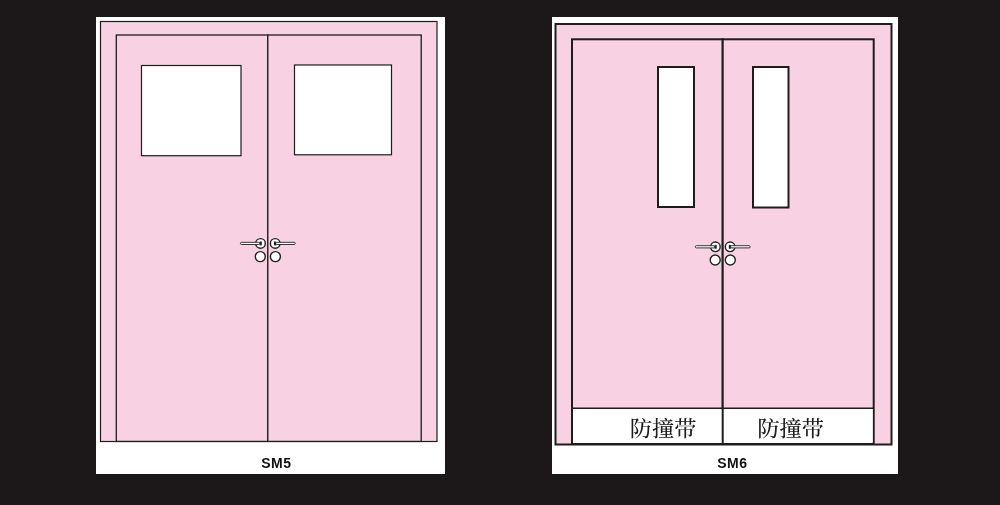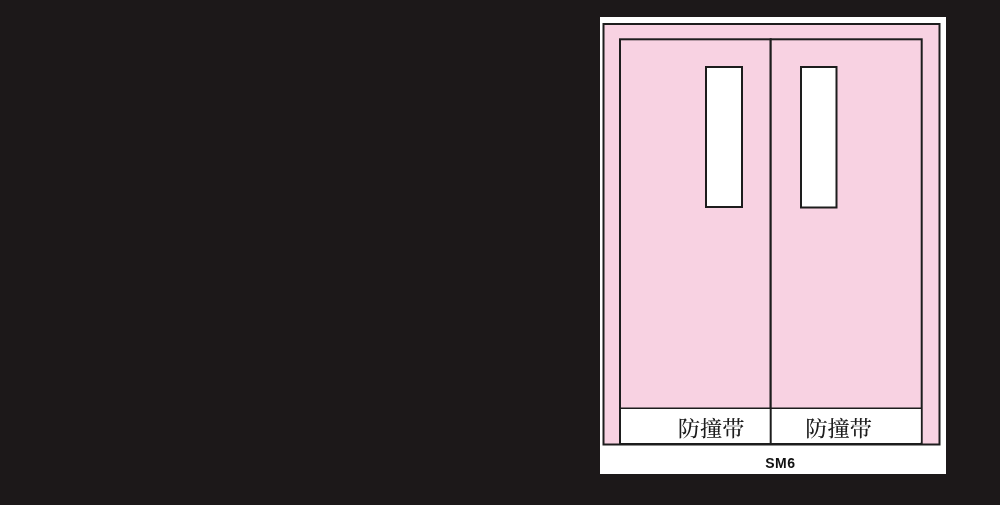--- a/index.html
+++ b/index.html
@@ -4,22 +4,57 @@
 <style>
 html,body{margin:0;padding:0;background:#1c1819;}
 #page{position:relative;width:1000px;height:505px;background:#1c1819;overflow:hidden;font-family:"Liberation Sans",sans-serif;}
 .panel{position:absolute;background:#ffffff;}
 svg{display:block;position:absolute;left:0;top:0;}
 </style>
 </head>
 <body>
 <div id="page">
 
+<div class="panel" style="left:96px;top:17px;width:349px;height:457px;">
+<svg width="349" height="457" viewBox="96 17 349 457" fill="none">
 
-<div class="panel" style="left:552px;top:17px;width:346px;height:457px;margin-left:48px;">
+  <rect x="100.5" y="21.5" width="336.5" height="420" fill="#f8d2e2" stroke="#1d1d1d" stroke-width="1.2"></rect>
+
+  <rect x="116.3" y="35.0" width="151.5" height="406.4" fill="#f8d2e2" stroke="#1d1d1d" stroke-width="1.3"></rect>
+
+  <rect x="267.8" y="35.0" width="153.4" height="406.4" fill="#f8d2e2" stroke="#1d1d1d" stroke-width="1.3"></rect>
+
+  <rect x="141.5" y="65.5" width="99.5" height="90.2" fill="#ffffff" stroke="#1d1d1d" stroke-width="1.2"></rect>
+
+  <rect x="294.5" y="65" width="97" height="89.8" fill="#ffffff" stroke="#1d1d1d" stroke-width="1.2"></rect>
+
+  <g id="hpair">
+
+    <circle cx="260.5" cy="243.4" r="4.8" fill="#ffffff" stroke="#222222" stroke-width="1.4"></circle>
+
+    <rect x="240.4" y="242.3" width="19.6" height="2.2" rx="1.1" fill="#ffffff" stroke="#222222" stroke-width="0.9"></rect>
+
+    <rect x="259.7" y="241.5" width="2.1" height="3.9" fill="#222222"></rect>
+
+    <circle cx="260.3" cy="256.6" r="5" fill="#ffffff" stroke="#222222" stroke-width="1.4"></circle>
+
+    <circle cx="275.2" cy="243.4" r="4.8" fill="#ffffff" stroke="#222222" stroke-width="1.4"></circle>
+
+    <rect x="275.7" y="242.3" width="19.6" height="2.2" rx="1.1" fill="#ffffff" stroke="#222222" stroke-width="0.9"></rect>
+
+    <rect x="273.9" y="241.5" width="2.1" height="3.9" fill="#222222"></rect>
+
+    <circle cx="275.4" cy="256.6" r="5" fill="#ffffff" stroke="#222222" stroke-width="1.4"></circle>
+  </g>
+
+  <text x="276.4" y="468" text-anchor="middle" font-family="Liberation Sans, sans-serif" font-size="14" font-weight="bold" letter-spacing="0.5" fill="#111111">SM5</text>
+</svg>
+</div>
+
+<div class="panel" style="left:552px;top:17px;width:346px;height:457px;">
 <svg width="346" height="457" viewBox="552 17 346 457" fill="none">
   <defs>
     <path id="gfang" d="M553 838Q610 820 643 797Q676 773 690 749Q704 724 703 703Q703 682 692 669Q681 656 663 656Q646 655 627 670Q625 698 612 727Q599 757 581 784Q563 811 543 831ZM612 645Q608 520 593 413Q579 306 543 215Q507 125 440 51Q372 -23 263 -82L254 -70Q341 -2 395 75Q449 152 477 240Q505 328 515 429Q526 530 526 645ZM793 470 838 517 921 446Q916 440 906 436Q897 432 880 430Q876 299 866 203Q856 107 839 47Q823 -13 798 -36Q777 -57 747 -67Q718 -77 682 -77Q682 -59 678 -44Q674 -29 663 -20Q652 -11 624 -2Q596 6 566 11L567 27Q589 26 617 23Q644 20 669 18Q694 17 705 17Q719 17 727 20Q735 22 742 29Q759 44 771 102Q783 159 791 254Q799 348 804 470ZM830 470V441H555L561 470ZM881 716Q881 716 890 709Q899 701 914 689Q928 678 943 664Q959 650 971 637Q969 629 962 625Q955 621 944 621H354L346 650H831ZM340 778V749H116V778ZM81 814 167 778H154V-54Q154 -57 147 -63Q139 -70 126 -75Q112 -80 94 -80H81V778ZM283 778 330 823 416 740Q410 735 399 732Q388 730 371 729Q358 706 341 674Q324 643 305 609Q286 576 267 545Q247 514 231 491Q285 453 318 411Q351 370 366 328Q381 287 381 247Q381 175 350 139Q318 103 241 99Q241 118 238 135Q235 152 228 159Q222 165 208 170Q195 175 176 177V192Q193 192 217 192Q242 192 254 192Q269 192 278 198Q291 205 298 221Q305 237 305 266Q305 320 282 376Q260 432 206 487Q216 514 228 552Q240 589 253 631Q265 672 276 711Q287 749 294 778Z"></path>
     <path id="gzhuang" d="M27 330Q55 339 108 358Q160 378 228 405Q295 431 364 460L370 446Q321 415 250 368Q179 321 86 266Q83 247 66 238ZM283 829Q282 819 273 812Q265 805 247 802V25Q247 -5 240 -27Q233 -49 212 -62Q190 -75 145 -80Q143 -61 139 -47Q134 -33 126 -23Q116 -13 100 -6Q83 0 55 5V21Q55 21 67 20Q80 19 98 18Q116 16 132 15Q148 14 154 14Q166 14 170 19Q174 23 174 33V841ZM319 674Q319 674 332 662Q345 651 362 634Q380 618 394 602Q390 586 368 586H45L37 616H278ZM568 848Q612 839 637 824Q662 809 672 791Q681 774 678 758Q676 742 665 732Q654 722 638 722Q622 721 606 734Q606 763 591 792Q576 822 557 841ZM471 186Q471 183 462 177Q453 172 439 167Q425 163 410 163H399V461V495L476 461H850V431H471ZM678 453V-36H606V453ZM466 691Q512 678 537 660Q562 642 572 623Q581 604 578 589Q576 573 564 563Q553 554 537 554Q522 554 506 568Q504 598 488 631Q473 664 456 685ZM841 657Q838 649 828 644Q819 639 803 640Q785 617 759 591Q732 564 704 541H686Q699 572 711 614Q723 657 731 692ZM800 461 837 501 919 439Q915 434 905 429Q895 424 881 421V198Q881 195 871 189Q861 183 847 179Q833 174 821 174H809V461ZM876 610Q876 610 885 603Q894 596 908 585Q922 574 938 562Q953 549 966 537Q963 521 939 521H337L329 551H827ZM880 43Q880 43 889 36Q898 29 913 18Q928 6 944 -7Q960 -20 974 -32Q972 -40 965 -44Q958 -48 947 -48H317L309 -19H830ZM831 178Q831 178 840 171Q849 164 864 153Q878 142 894 129Q910 116 923 104Q919 88 896 88H386L378 117H782ZM835 783Q835 783 845 776Q854 769 868 758Q883 747 899 734Q915 721 929 710Q925 694 901 694H373L365 723H786ZM852 348V319H447V348ZM852 237V207H448V237Z"></path>
     <path id="gdai" d="M571 828Q570 817 562 810Q554 803 534 801V541Q534 538 525 533Q516 527 502 524Q488 520 473 520H460V839ZM873 492V463H149V492ZM826 492 873 540 958 458Q952 453 943 451Q934 449 920 448Q908 434 891 417Q874 400 856 384Q838 368 822 356L810 362Q814 380 819 404Q825 428 829 452Q834 476 837 492ZM158 559Q174 510 175 468Q176 427 163 397Q150 368 121 353Q98 341 80 346Q62 351 54 366Q45 382 52 400Q59 418 84 433Q104 443 123 476Q143 508 144 558ZM570 424Q569 414 561 407Q554 401 537 398V-56Q537 -60 527 -66Q518 -72 504 -76Q490 -80 475 -80H460V435ZM707 321 746 368 840 298Q835 291 823 285Q811 279 795 276V92Q795 66 787 47Q780 28 757 17Q734 5 686 1Q684 17 680 29Q676 41 667 49Q657 56 640 62Q622 69 592 73V88Q592 88 605 87Q618 86 637 85Q656 83 672 83Q689 82 697 82Q709 82 713 86Q717 91 717 101V321ZM273 31Q273 28 263 21Q254 15 239 11Q225 6 209 6H197V321V357L279 321H757V292H273ZM804 827Q802 816 794 809Q786 802 766 799V549Q766 545 757 541Q748 536 734 532Q720 528 705 528H691V838ZM344 827Q343 817 335 810Q327 803 307 800V540Q307 537 299 532Q290 527 275 523Q261 519 246 519H233V838ZM884 754Q884 754 899 742Q914 730 934 712Q954 695 970 679Q967 663 944 663H47L38 692H837Z"></path>
   </defs>
 
   <rect x="555.5" y="24" width="336" height="420.5" fill="#f8d2e2" stroke="#1d1d1d" stroke-width="2"></rect>
 
   <rect x="572" y="39.3" width="150.7" height="403.7" fill="#f8d2e2" stroke="#1d1d1d" stroke-width="2"></rect>

